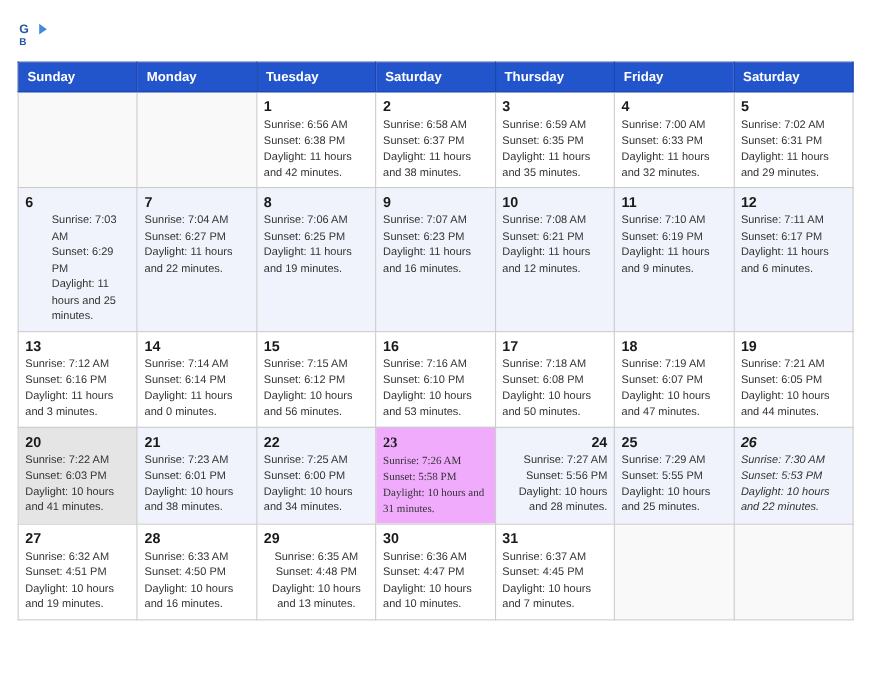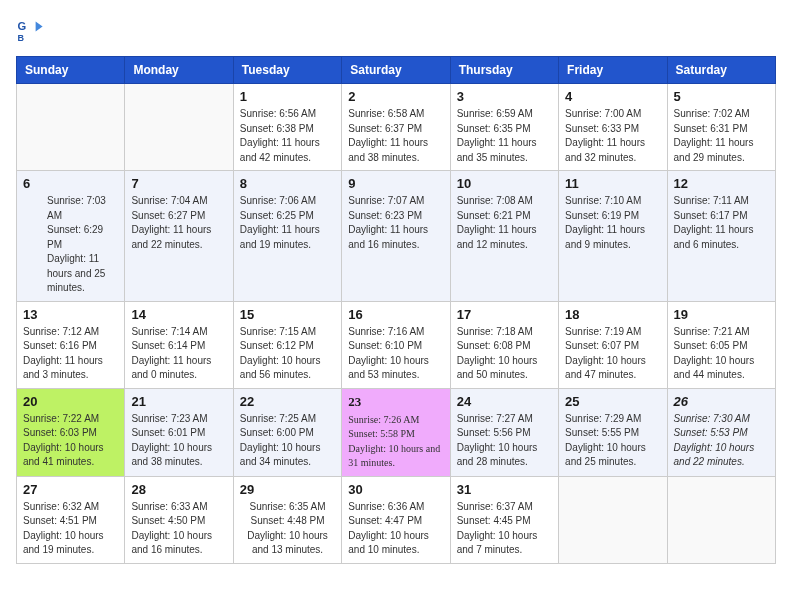--- a/index.html
+++ b/index.html
@@ -227,21 +227,21 @@
 Daylight: 10 hours and 47 minutes.</div>
         </td>
         <td>
           <div class="day-num">19</div>
           <div class="day-info" style="white-space: pre-line;">Sunrise: 7:21 AM
 Sunset: 6:05 PM
 Daylight: 10 hours and 44 minutes.</div>
         </td>
       </tr>
       <tr>
-        <td style="background: #bef264;">
+        <td style="background: #e5e5e5;">
           <div class="day-num">20</div>
           <div class="day-info" style="white-space: pre-line;">Sunrise: 7:22 AM
 Sunset: 6:03 PM
 Daylight: 10 hours and 41 minutes.</div>
         </td>
         <td style="background: rgb(240, 243, 251);">
           <div class="day-num">21</div>
           <div class="day-info" style="white-space: pre-line;">Sunrise: 7:23 AM
 Sunset: 6:01 PM
 Daylight: 10 hours and 38 minutes.</div>
@@ -251,21 +251,21 @@
           <div class="day-info" style="white-space: pre-line;">Sunrise: 7:25 AM
 Sunset: 6:00 PM
 Daylight: 10 hours and 34 minutes.</div>
         </td>
         <td style="background: #f0abfc; font-family: Liberation Serif, serif;">
           <div class="day-num">23</div>
           <div class="day-info" style="white-space: pre-line;">Sunrise: 7:26 AM
 Sunset: 5:58 PM
 Daylight: 10 hours and 31 minutes.</div>
         </td>
-        <td style="background: rgb(240, 243, 251);">
+        <td style="background: rgb(240, 243, 251); text-align: right;">
           <div class="day-num">24</div>
           <div class="day-info" style="white-space: pre-line;">Sunrise: 7:27 AM
 Sunset: 5:56 PM
 Daylight: 10 hours and 28 minutes.</div>
         </td>
         <td style="background: rgb(240, 243, 251);">
           <div class="day-num">25</div>
           <div class="day-info" style="white-space: pre-line;">Sunrise: 7:29 AM
 Sunset: 5:55 PM
 Daylight: 10 hours and 25 minutes.</div>

